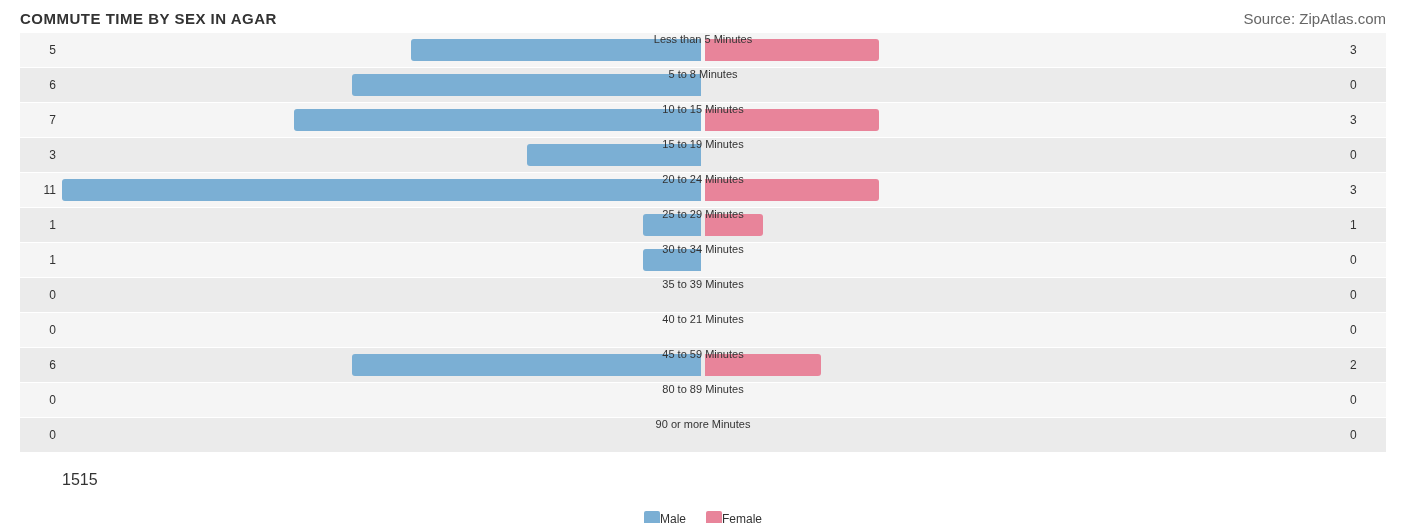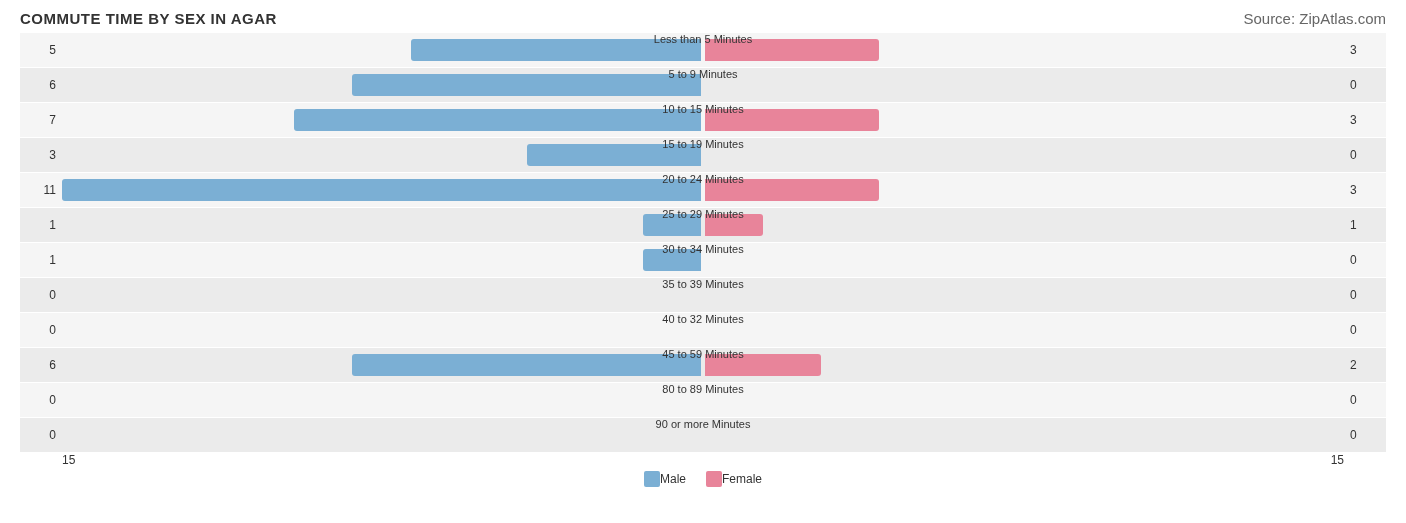--- a/index.html
+++ b/index.html
@@ -119,24 +119,24 @@
       font-size: 12px;
       color: #333;
     }
     .legend-box {
       width: 16px;
       height: 16px;
       border-radius: 2px;
     }
     .bottom-labels {
       display: flex;
-      justify-content: space-between;
-      font-size: 12px;
-      color: #333;
-      padding: 0 42px;
+      justify-content: flex-start;
+      font-size: 16px;
+      color: #333;
+      padding: 18px 42px;
     }
     
   </style>
 </head>
 <body>
 
 <div class="chart-container">
   <div class="chart-title">COMMUTE TIME BY SEX IN AGAR</div>
   <div class="source-text">Source: ZipAtlas.com</div>
 
@@ -154,21 +154,21 @@
           </div>
         </div>
         <div class="right-val">3</div>
       </div>
       <div class="row">
         <div class="left-val">6</div>
         <div class="bars-section">
           <div class="male-bar-wrap">
             <div class="male-bar" style="width: 54.5455%;"></div>
           </div>
-          <div class="label-center">5 to 9 Minutes</div>
+          <div class="label-center">5 to 8 Minutes</div>
           <div class="female-bar-wrap">
             <div class="female-bar" style="width: 0%;"></div>
           </div>
         </div>
         <div class="right-val">0</div>
       </div>
       <div class="row">
         <div class="left-val">7</div>
         <div class="bars-section">
           <div class="male-bar-wrap">
@@ -245,21 +245,21 @@
           </div>
         </div>
         <div class="right-val">0</div>
       </div>
       <div class="row">
         <div class="left-val">0</div>
         <div class="bars-section">
           <div class="male-bar-wrap">
             <div class="male-bar" style="width: 0%;"></div>
           </div>
-          <div class="label-center">40 to 32 Minutes</div>
+          <div class="label-center">40 to 21 Minutes</div>
           <div class="female-bar-wrap">
             <div class="female-bar" style="width: 0%;"></div>
           </div>
         </div>
         <div class="right-val">0</div>
       </div>
       <div class="row">
         <div class="left-val">6</div>
         <div class="bars-section">
           <div class="male-bar-wrap">

